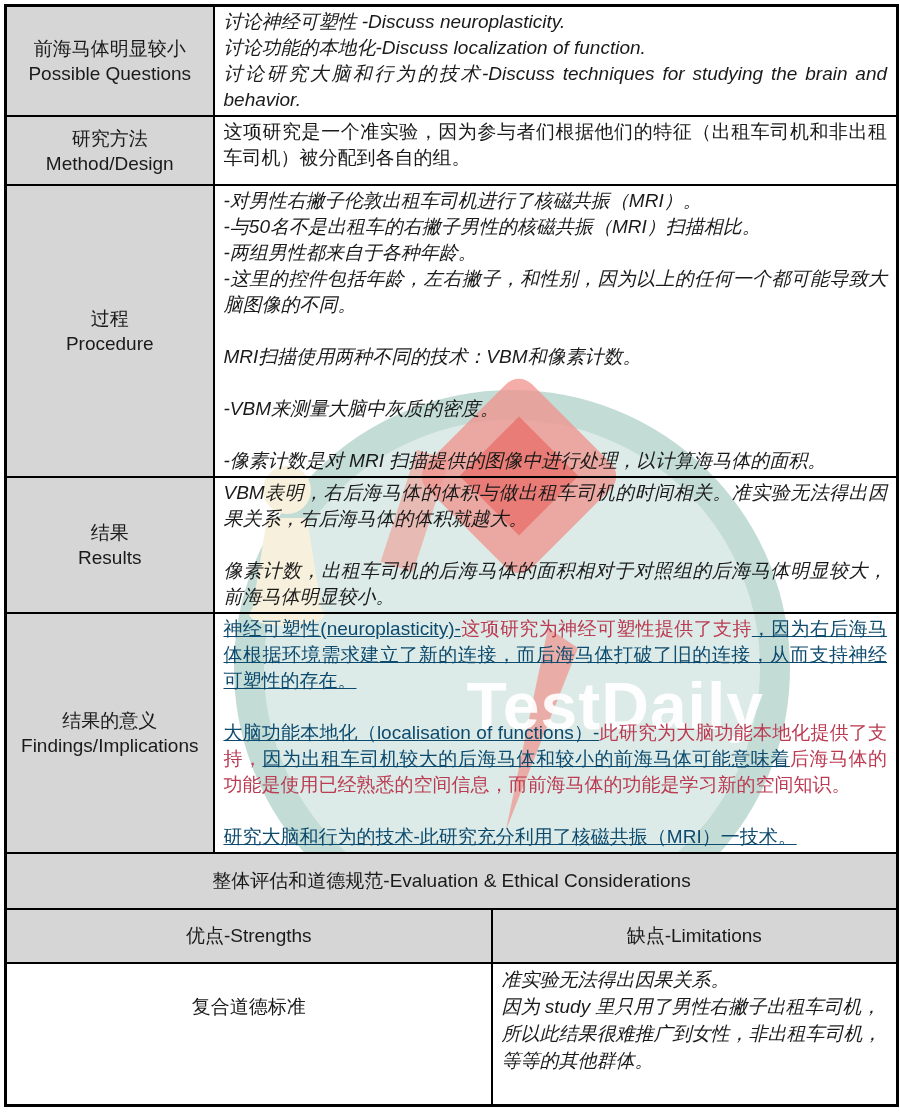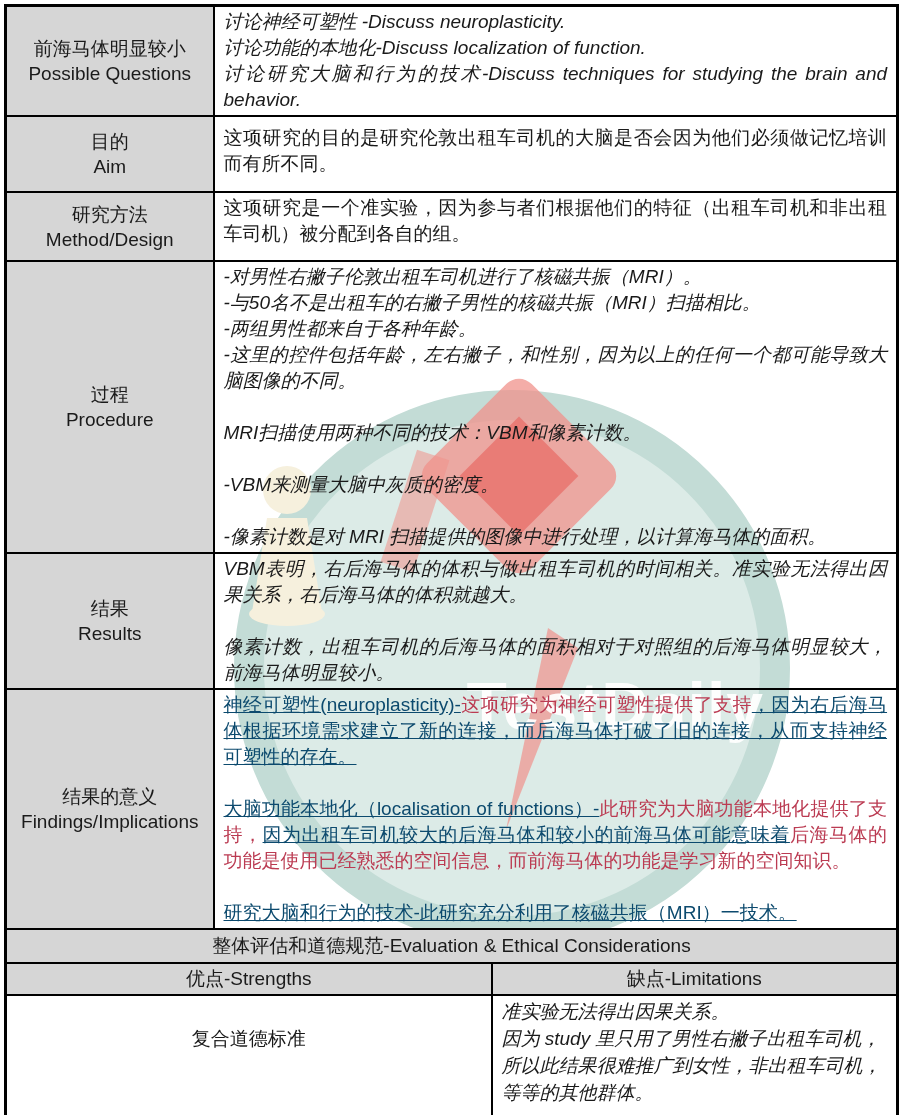--- a/index.html
+++ b/index.html
@@ -40,21 +40,21 @@
     line-height:25px;padding:2px 4px;
   }
   td.content-cell{padding:2px 9px;text-align:justify;}
   .line{min-height:26px;font-style:italic;}
   .para{margin:0 0 26px 0;}
   .para:last-child{margin-bottom:0;}
   .seg-black{color:#0c4a6e;text-decoration:underline;}
   .seg-red{color:var(--red-text);}
   td.section-header{
     background:var(--header-bg);text-align:center;vertical-align:middle;
-    padding:2px 4px;line-height:24px;
+    padding:13px 4px;line-height:24px;
   }
   td.strengths-cell{
     text-align:center;vertical-align:top;padding-top:30px;background:transparent;
   }
   td.limitations-cell{padding:2px 9px;}
   td.limitations-cell .line{min-height:27px;line-height:27px;}
 </style>
 </head>
 <body>
 
@@ -89,27 +89,20 @@
           <div>前海马体明显较小</div>
           <div>Possible Questions</div>
         </td>
         <td class="content-cell" colspan="2">
               <div class="line">讨论神经可塑性 -Discuss neuroplasticity.</div>
               <div class="line">讨论功能的本地化-Discuss localization of function.</div>
               <div class="line">讨论研究大脑和行为的技术-Discuss techniques for studying the brain and behavior.</div>
             </td>
       </tr>
 
-      <tr>
-        <td class="label-cell" style="height:70px">
-          <div>目的</div>
-          <div>Aim</div>
-        </td>
-        <td class="content-cell" colspan="2" style="padding-top:8px">这项研究的目的是研究伦敦出租车司机的大脑是否会因为他们必须做记忆培训而有所不同。</td>
-      </tr>
 
       <tr>
         <td class="label-cell" style="height:63px">
           <div>研究方法</div>
           <div>Method/Design</div>
         </td>
         <td class="content-cell" colspan="2" style="padding-top:2px">这项研究是一个准实验，因为参与者们根据他们的特征（出租车司机和非出租车司机）被分配到各自的组。</td>
       </tr>
 
       <tr>

